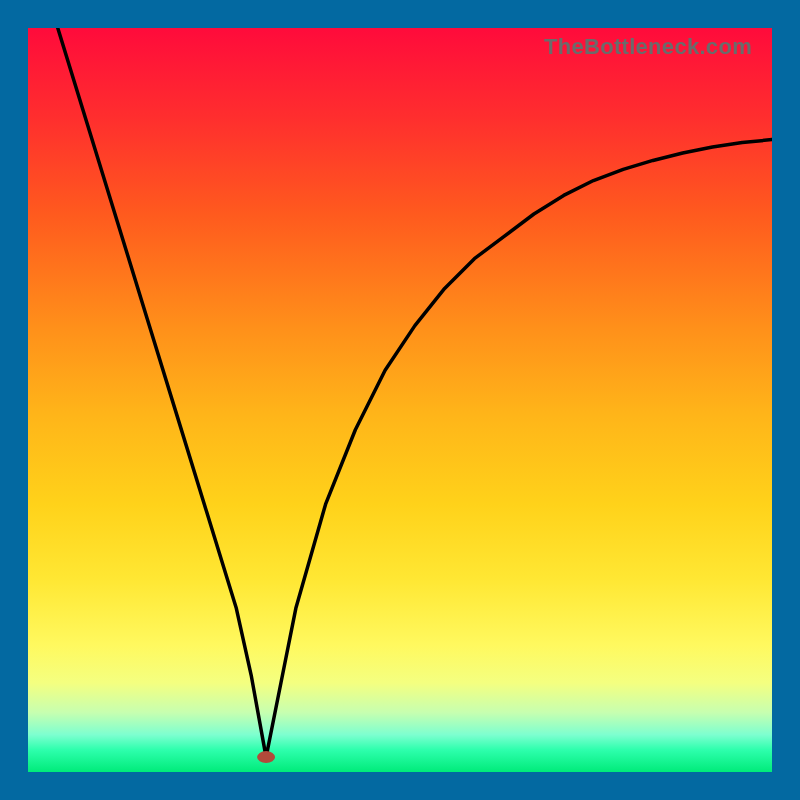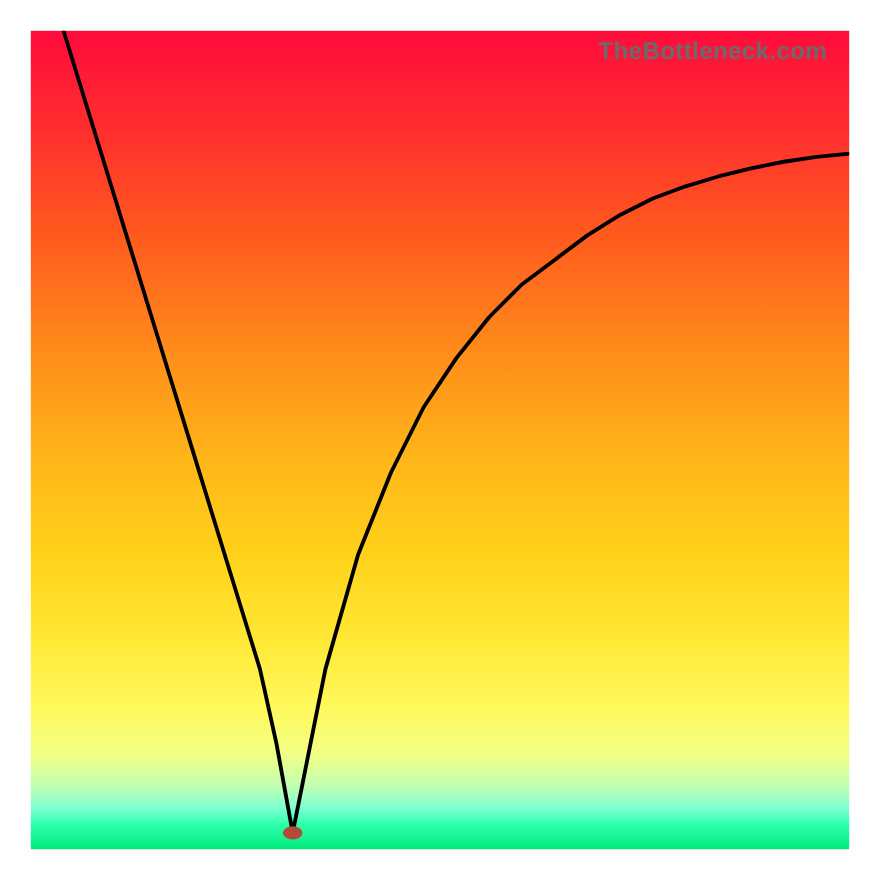--- a/index.html
+++ b/index.html
@@ -8,21 +8,21 @@
     width: 800px;
     height: 800px;
     background: #000;
     font-family: Arial, Helvetica, sans-serif;
     overflow: hidden;
   }
   .frame {
     position: relative;
     width: 800px;
     height: 800px;
-    background: #ffffff;
+    background: #0369a1;
   }
   .plot {
     position: absolute;
     left: 28px;
     top: 28px;
     width: 744px;
     height: 744px;
     background: linear-gradient(to bottom,
       #ff0b3b 0%,
       #ff2e2e 12%,

